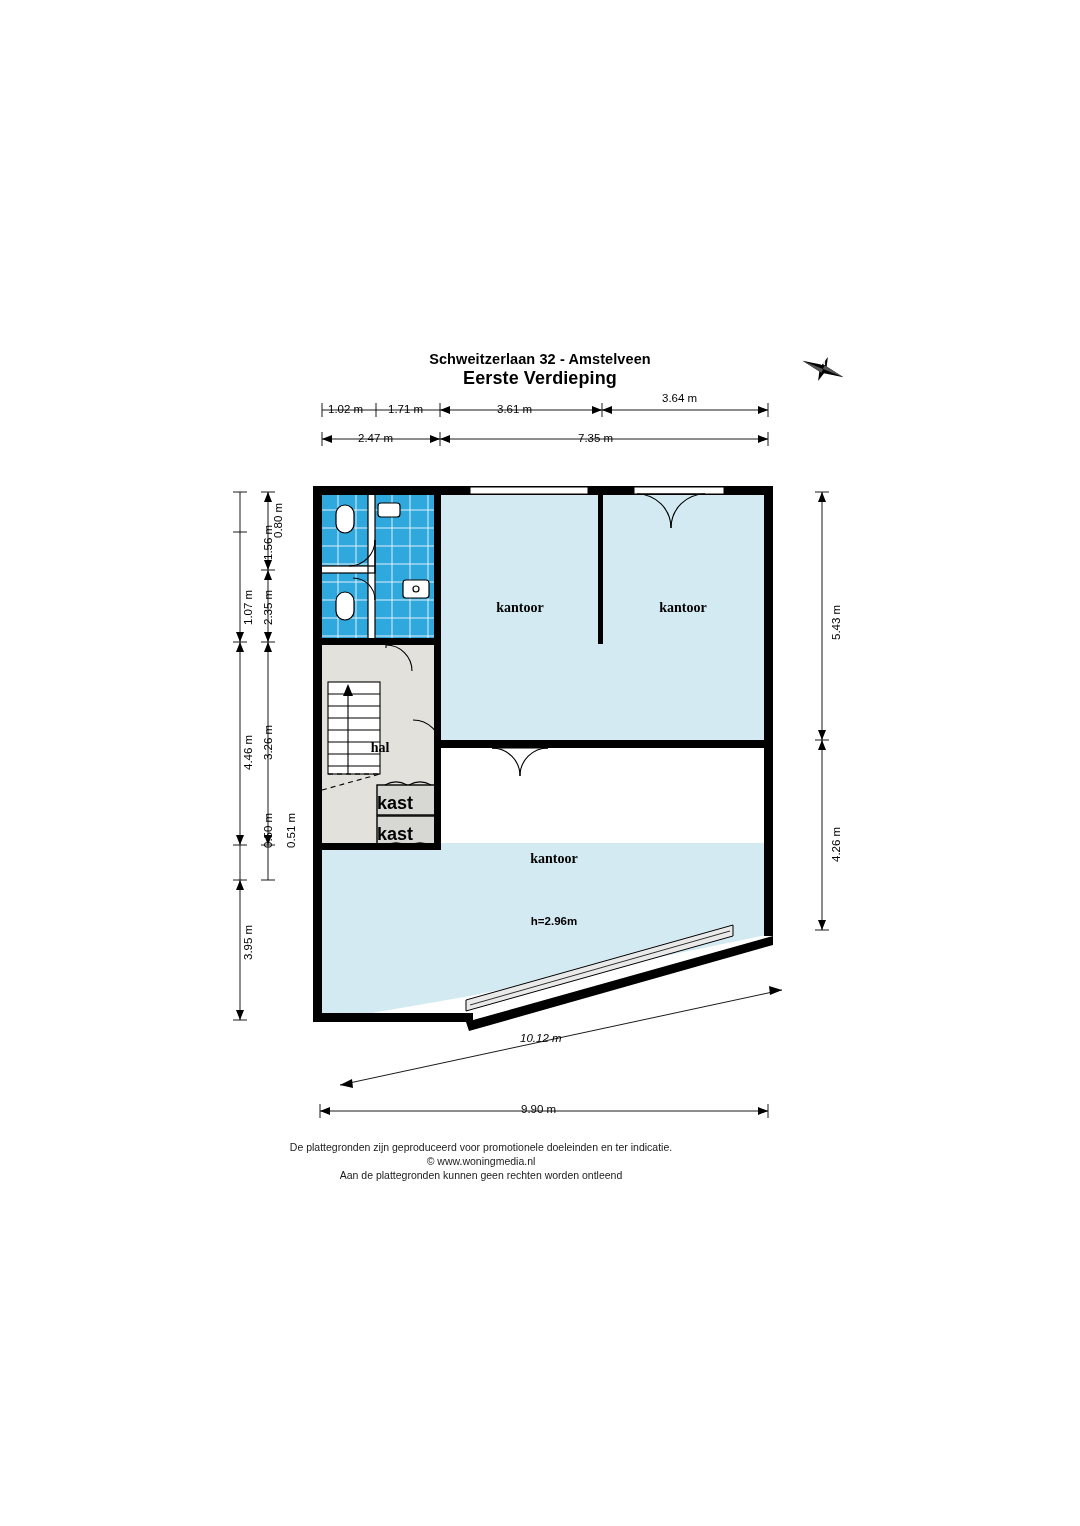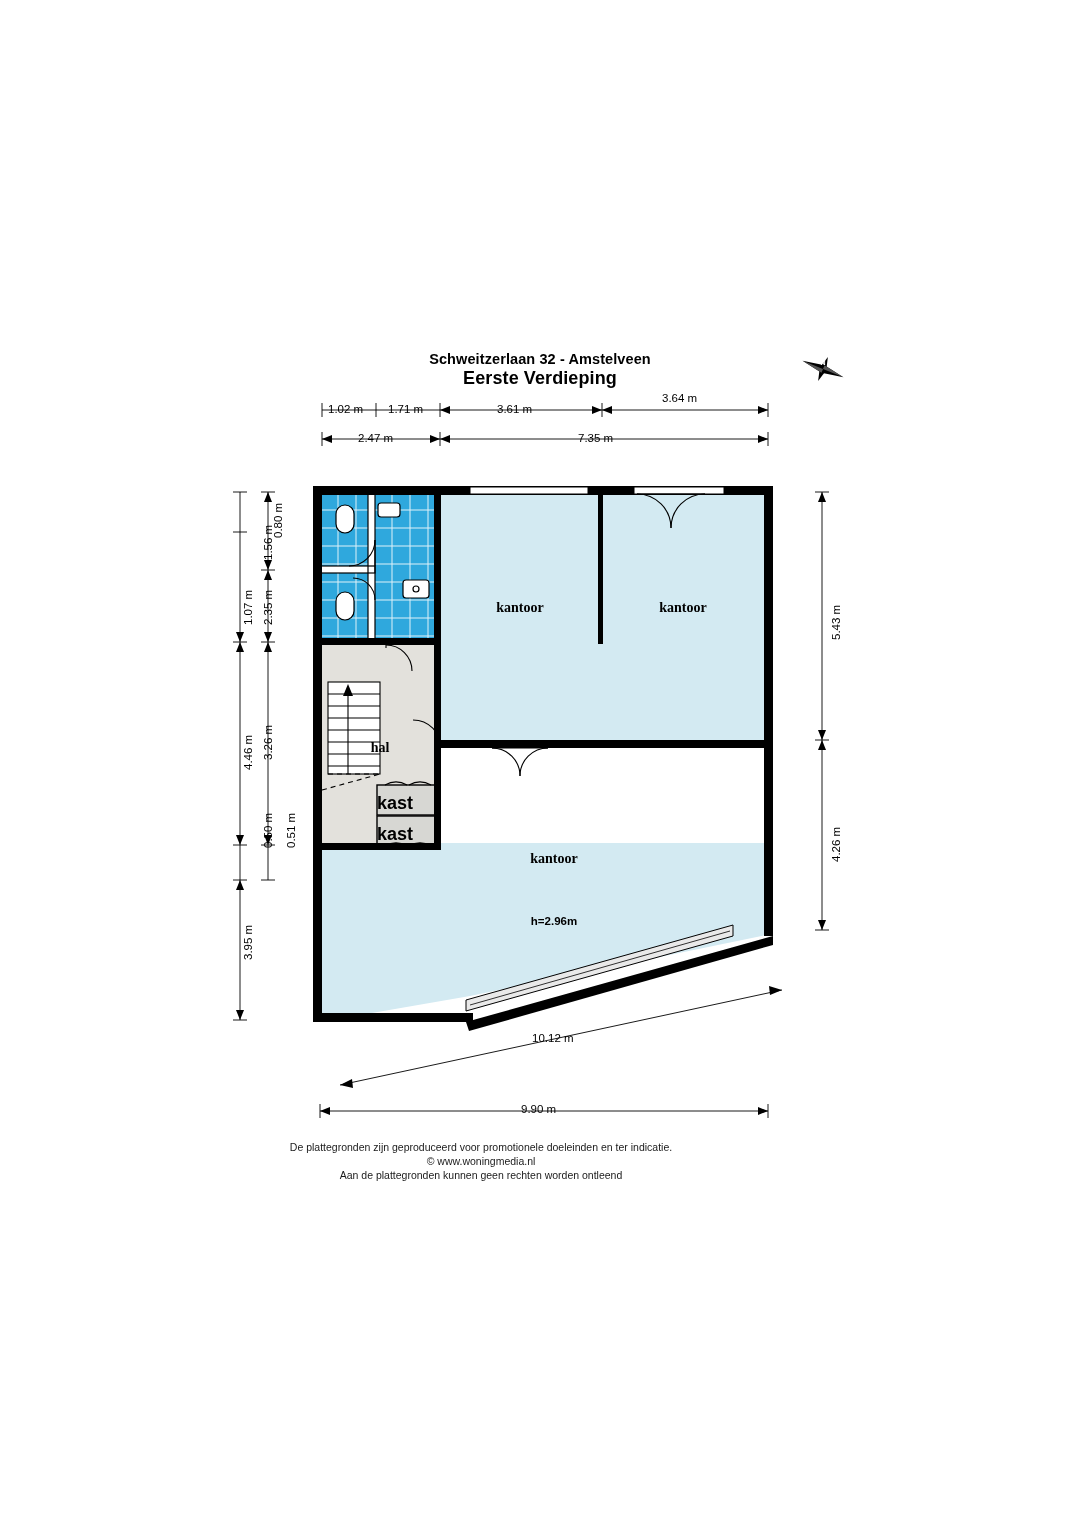--- a/index.html
+++ b/index.html
@@ -366,21 +366,21 @@
 
   <div class="dim vert" style="left:272px; top:538px;">0.80 m</div>
   <div class="dim vert" style="left:242px; top:625px;">1.07 m</div>
   <div class="dim vert" style="left:242px; top:770px;">4.46 m</div>
   <div class="dim vert" style="left:285px; top:848px;">0.51 m</div>
   <div class="dim vert" style="left:242px; top:960px;">3.95 m</div>
 
   <div class="dim vert" style="left:830px; top:640px;">5.43 m</div>
   <div class="dim vert" style="left:830px; top:862px;">4.26 m</div>
 
-  <div class="dim" style="left:532px; top:1032px;">10.12 m</div>
+  <div class="dim" style="left:520px; top:1032px;font-style:italic;">10.12 m</div>
   <div class="dim" style="left:521px; top:1103px;">9.90 m</div>
 
   <div class="room-label" style="left:460px; top:600px; width:120px;">kantoor</div>
   <div class="room-label" style="left:623px; top:600px; width:120px;">kantoor</div>
   <div class="room-label" style="left:494px; top:851px; width:120px;">kantoor</div>
   <div class="room-sub" style="left:494px; top:904px; width:120px;margin-top:11px;">h=2.96m</div>
   <div class="room-label" style="left:350px; top:740px; width:60px;">hal</div>
   <div class="closet-label" style="left:377px; top:793px; width:62px;">kast</div>
   <div class="closet-label" style="left:377px; top:824px; width:62px;">kast</div>
 

